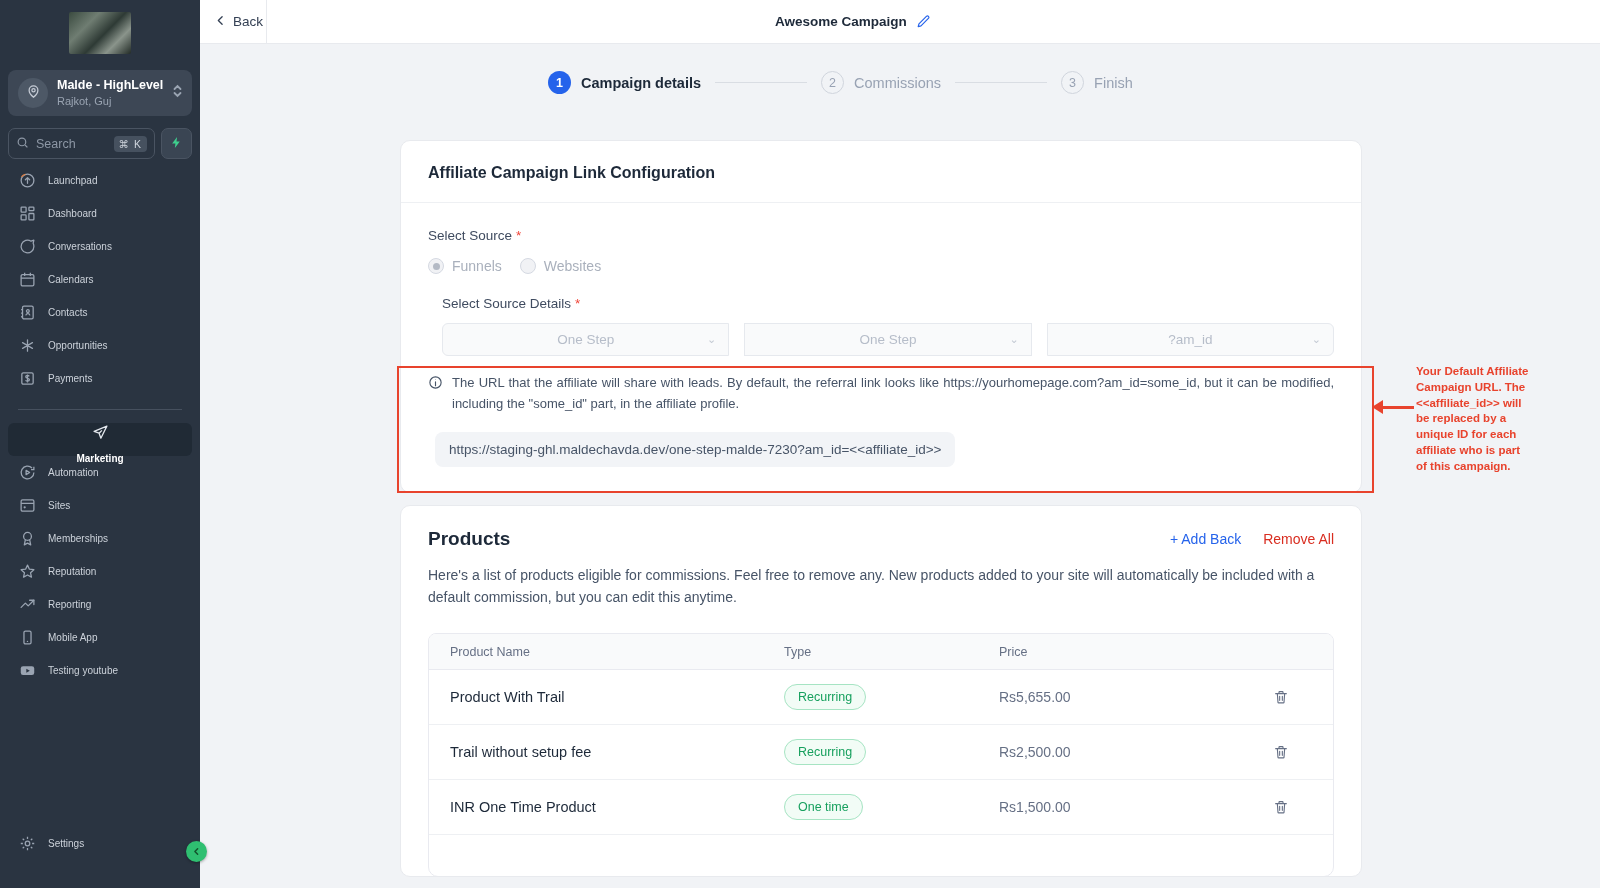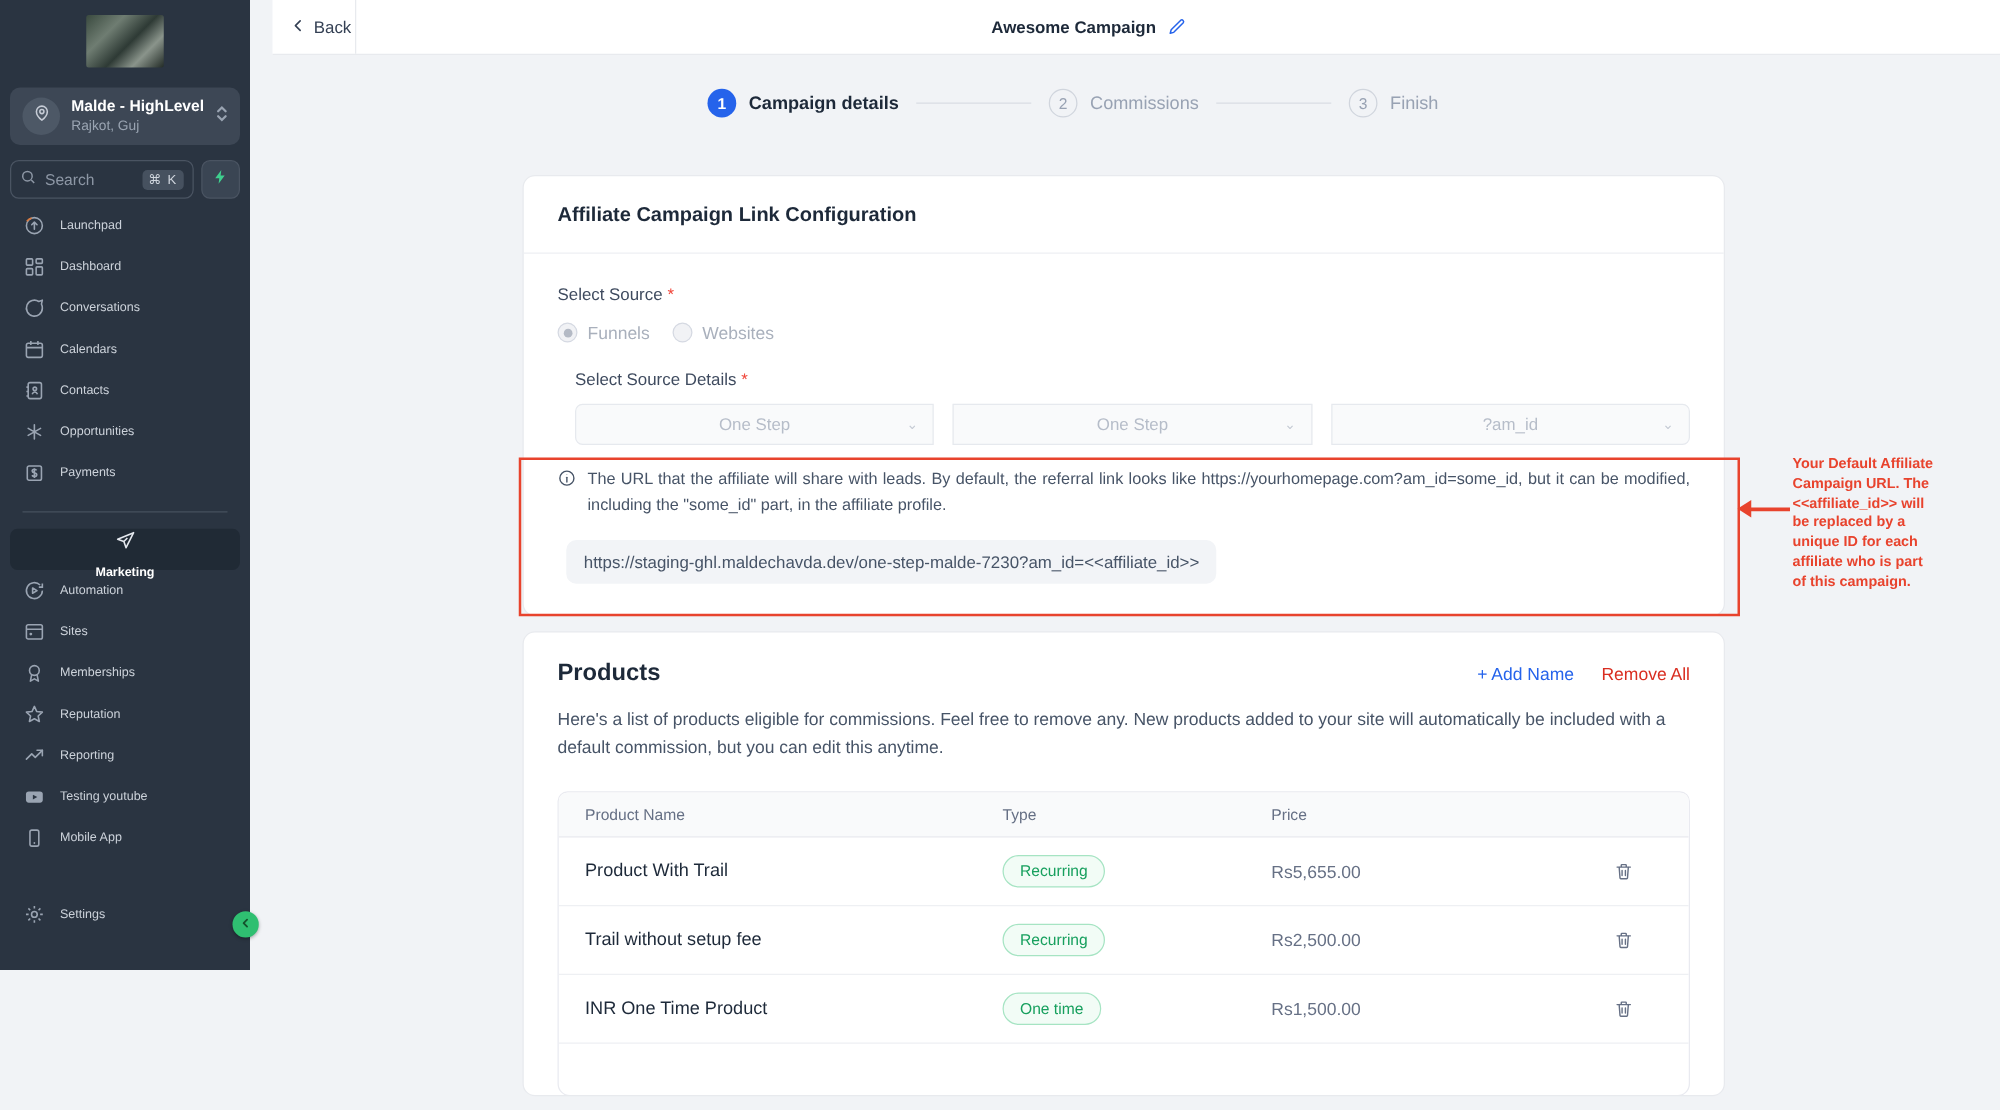--- a/index.html
+++ b/index.html
@@ -2,21 +2,21 @@
 <html><head>
 <meta charset="utf-8">
 <style>
   * { margin:0; padding:0; box-sizing:border-box; }
   html,body { width:1600px; height:888px; overflow:hidden; }
   body { font-family:"Liberation Sans","DejaVu Sans",sans-serif; background:#f1f3f6; color:#1d2939; }
 
   .app { display:flex; width:1600px; height:888px; }
 
   
-  .sidebar { position:relative; width:200px; min-width:200px; background:#2a3441; height:776px; z-index:20; }
+  .sidebar { position:relative; width:200px; min-width:200px; background:#2a3441; height:888px; z-index:20; }
   .logo-wrap { display:flex; justify-content:center; padding-top:12px; }
   .logo-img { width:62px; height:42px; border-radius:2px;
     background:linear-gradient(135deg,#3a4a3f 0%,#6f7d72 30%,#2e3a35 55%,#8a948b 75%,#222b26 100%); }
   .account { margin:16px 8px 0; background:#3d4755; border-radius:8px; padding:8px 10px;
     display:flex; align-items:center; gap:9px; cursor:pointer; }
   .account .avatar { width:30px; height:30px; border-radius:50%; background:#4d5866;
     display:flex; align-items:center; justify-content:center; flex:none; }
   .account .acc-name { color:#fff; font-size:12.5px; font-weight:700; line-height:1.25; white-space:nowrap; }
   .account .acc-loc { color:#9aa4b2; font-size:11px; line-height:1.3; }
   .account .chevrons { margin-left:auto; color:#9aa4b2; }
@@ -37,21 +37,21 @@
     color:#9aa4b2; flex:none; }
   .nav-item.active { background:#202a35; color:#ffffff; font-weight:600;flex-direction:column; }
   .nav-item.active .nav-ic { color:#e4e8ee; }
   .nav-divider { height:1px; background:#46505e; margin:14px 10px 13px; }
   .settings-row { position:absolute; left:8px; right:8px; bottom:28px; }
   .collapse-btn { position:absolute; right:-7px; bottom:26px; width:21px; height:21px; border-radius:50%;
     background:#2fbf71; display:flex; align-items:center; justify-content:center; cursor:pointer;
     box-shadow:0 1px 3px rgba(0,0,0,.35); }
 
   
-  .main { flex:1; position:relative; background:#f1f3f6;padding-left:18px; }
+  .main { flex:1; position:relative; background:#f1f3f6; }
   .topbar { position:relative; height:44px; background:#fff; border-bottom:1px solid #e8eaee; }
   .back-btn { position:absolute; left:14px; top:0; height:100%; display:flex; align-items:center; gap:6px;
     color:#344054; font-size:13.5px; font-weight:500; cursor:pointer; }
   .topbar-divider { position:absolute; left:66px; top:0; width:1px; height:100%; background:#e8eaee; }
   .title-wrap { position:absolute; left:575px; top:0; height:100%; display:flex; align-items:center; gap:9px; }
   .page-title { font-size:13.5px; font-weight:600; color:#1d2939; }
   .edit-pencil { color:#2563eb; cursor:pointer; display:flex; }
 
   .content { position:relative; height:844px; }
 
@@ -296,35 +296,35 @@
         <span class="nav-ic">
           <svg width="17" height="17" viewBox="0 0 24 24" fill="none" stroke="currentColor" stroke-width="1.8" stroke-linecap="round" stroke-linejoin="round">
             <path d="m3 16 6-6 4 4 8-8"></path>
               <path d="M15 6h6v6"></path>
           </svg>
         </span>
         <span>Reporting</span>
       </div>
       <div class="nav-item">
         <span class="nav-ic">
+          <svg width="17" height="17" viewBox="0 0 24 24" fill="none" stroke="currentColor" stroke-width="1.8">
+            <rect x="7" y="3" width="10" height="18" rx="2"></rect>
+              <circle cx="12" cy="17.5" r="1" fill="currentColor" stroke="none"></circle>
+          </svg>
+        </span>
+        <span>Mobile App</span>
+      </div>
+      <div class="nav-item">
+        <span class="nav-ic">
           <svg width="17" height="17" viewBox="0 0 24 24">
             <rect x="2.5" y="6" width="19" height="12.5" rx="3.2" fill="#9aa4b2"></rect>
             <path d="M10.3 9.5v5.5l5-2.75-5-2.75z" fill="#2a3441"></path>
           </svg>
         </span>
         <span>Testing youtube</span>
-      </div>
-      <div class="nav-item">
-        <span class="nav-ic">
-          <svg width="17" height="17" viewBox="0 0 24 24" fill="none" stroke="currentColor" stroke-width="1.8">
-            <rect x="7" y="3" width="10" height="18" rx="2"></rect>
-              <circle cx="12" cy="17.5" r="1" fill="currentColor" stroke="none"></circle>
-          </svg>
-        </span>
-        <span>Mobile App</span>
       </div>
     </div>
 
     <div class="settings-row">
       <div class="nav-item">
         <span class="nav-ic">
           <svg width="17" height="17" viewBox="0 0 24 24" fill="none" stroke="currentColor" stroke-width="1.8">
             <circle cx="12" cy="12" r="3.2"></circle>
             <path d="M12 2.5v3M12 18.5v3M2.5 12h3M18.5 12h3M5.2 5.2l2.1 2.1M16.7 16.7l2.1 2.1M18.8 5.2l-2.1 2.1M7.3 16.7l-2.1 2.1"></path>
           </svg>
@@ -439,21 +439,21 @@
 
       <div class="red-box"></div>
       <div class="red-arrow-line"></div>
       <div class="red-arrow-head"></div>
       <div class="red-note">Your Default Affiliate Campaign URL. The &lt;&lt;affiliate_id&gt;&gt; will be replaced by a unique ID for each affiliate who is part of this campaign.</div>
 
       <div class="card card2">
         <div class="prod-head">
           <div class="prod-title">Products</div>
           <div class="prod-actions">
-            <span class="add-item">+ Add Name</span>
+            <span class="add-item">+ Add Back</span>
             <span class="remove-all">Remove All</span>
           </div>
         </div>
         <div class="prod-desc">Here's a list of products eligible for commissions. Feel free to remove any. New products added to your site will automatically be included with a default commission, but you can edit this anytime.</div>
 
         <div class="prod-table">
           <div class="t-header">
             <div class="c-name th">Product Name</div>
             <div class="c-type th">Type</div>
             <div class="c-price th">Price</div>

